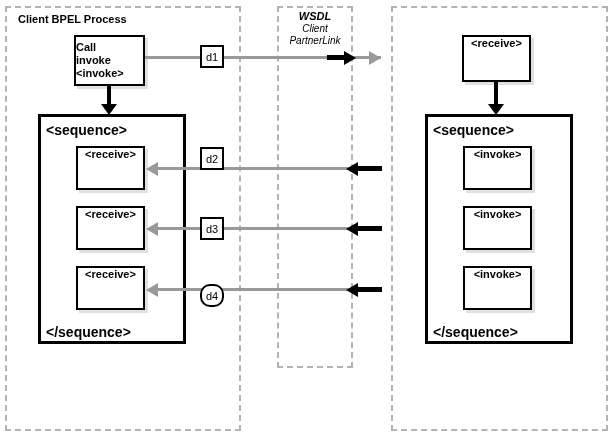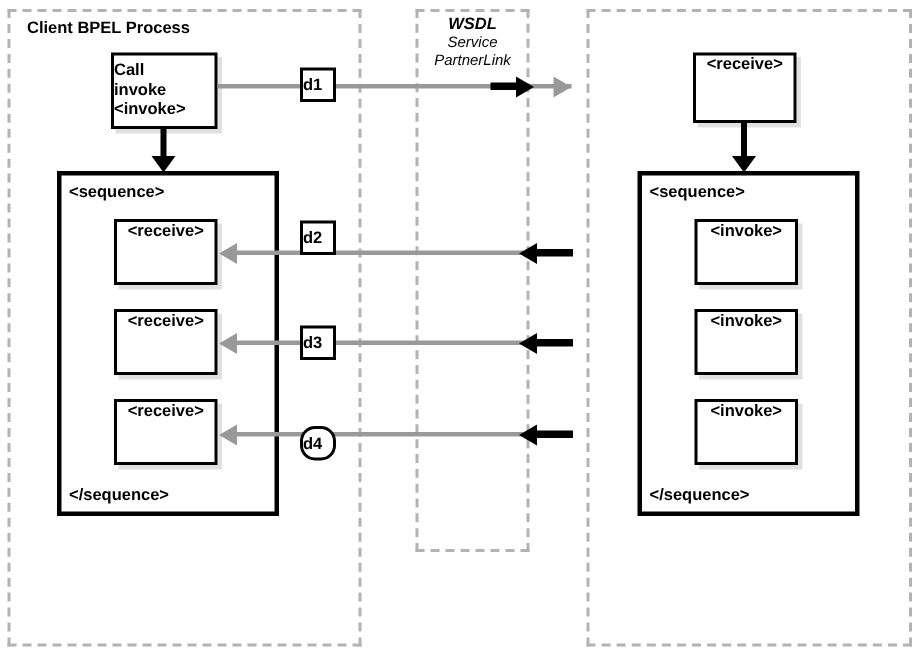--- a/index.html
+++ b/index.html
@@ -9,32 +9,32 @@
 
   
   .lane{position:absolute;border:2px dashed #b3b3b3;box-sizing:border-box;background:transparent;}
   .lane-title{position:absolute;font-size:11px;font-weight:bold;color:#000;white-space:nowrap;}
   .wsdl-title{position:absolute;text-align:center;width:76px;left:277px;color:#000;font-style:italic;}
   .wsdl-title .w1{font-size:11px;font-weight:bold;line-height:13px;}
   .wsdl-title .w2{font-size:10px;font-weight:normal;line-height:12px;}
 
   
   .seqbox{position:absolute;border:3px solid #000;box-sizing:border-box;background:#fff;}
-  .seqlabel{position:absolute;font-size:11px;font-weight:bold;color:#000;white-space:nowrap;}
+  .seqlabel{position:absolute;font-size:14px;font-weight:bold;color:#000;white-space:nowrap;}
 
   
   .act{position:absolute;border:2px solid #000;box-sizing:border-box;background:#fff;
        box-shadow:3px 3px 0 0 rgba(0,0,0,0.12);
        display:flex;align-items:flex-start;justify-content:center;text-align:center;
        font-size:11px;font-weight:bold;color:#000;line-height:13px;}
 
   
   .chip{position:absolute;border:2px solid #000;box-sizing:border-box;background:#fff;
-        display:flex;align-items:center;justify-content:flex-start;
-        font-size:11px;font-weight:bold;color:#000;z-index:6;}
+        display:flex;align-items:center;justify-content:center;
+        font-size:11px;font-weight:normal;color:#000;z-index:6;}
 
   
   .hline{position:absolute;height:3px;background:#999999;z-index:2;}
   .vline{position:absolute;width:4px;background:#000;z-index:3;}
   .arrow-down{position:absolute;width:0;height:0;border-left:8px solid transparent;
               border-right:8px solid transparent;border-top:11px solid #000;z-index:3;}
   .arrow-left-gray{position:absolute;width:0;height:0;border-top:7px solid transparent;
               border-bottom:7px solid transparent;border-right:12px solid #999999;z-index:4;}
   .arrow-right-gray{position:absolute;width:0;height:0;border-top:7px solid transparent;
               border-bottom:7px solid transparent;border-left:12px solid #999999;z-index:4;}
@@ -48,21 +48,21 @@
 <body>
 
 <div id="stage">
 
   <div class="lane" style="left:5px;top:6px;width:236px;height:425px;"></div>
   <div class="lane-title" style="left:18px;top:13px;">Client BPEL Process</div>
 
   <div class="lane" style="left:277px;top:6px;width:76px;height:362px;"></div>
   <div class="wsdl-title" style="top:10px;">
     <div class="w1">WSDL</div>
-    <div class="w2">Service</div>
+    <div class="w2">Client</div>
     <div class="w2">PartnerLink</div>
   </div>
 
   <div class="lane" style="left:391px;top:6px;width:217px;height:425px;"></div>
 
   <div class="act" style="left:74px;top:35px;width:71px;height:51px;flex-direction:column;">
     <span>Call</span>
     <span>invoke</span>
     <span>&lt;invoke&gt;</span>
   </div>

